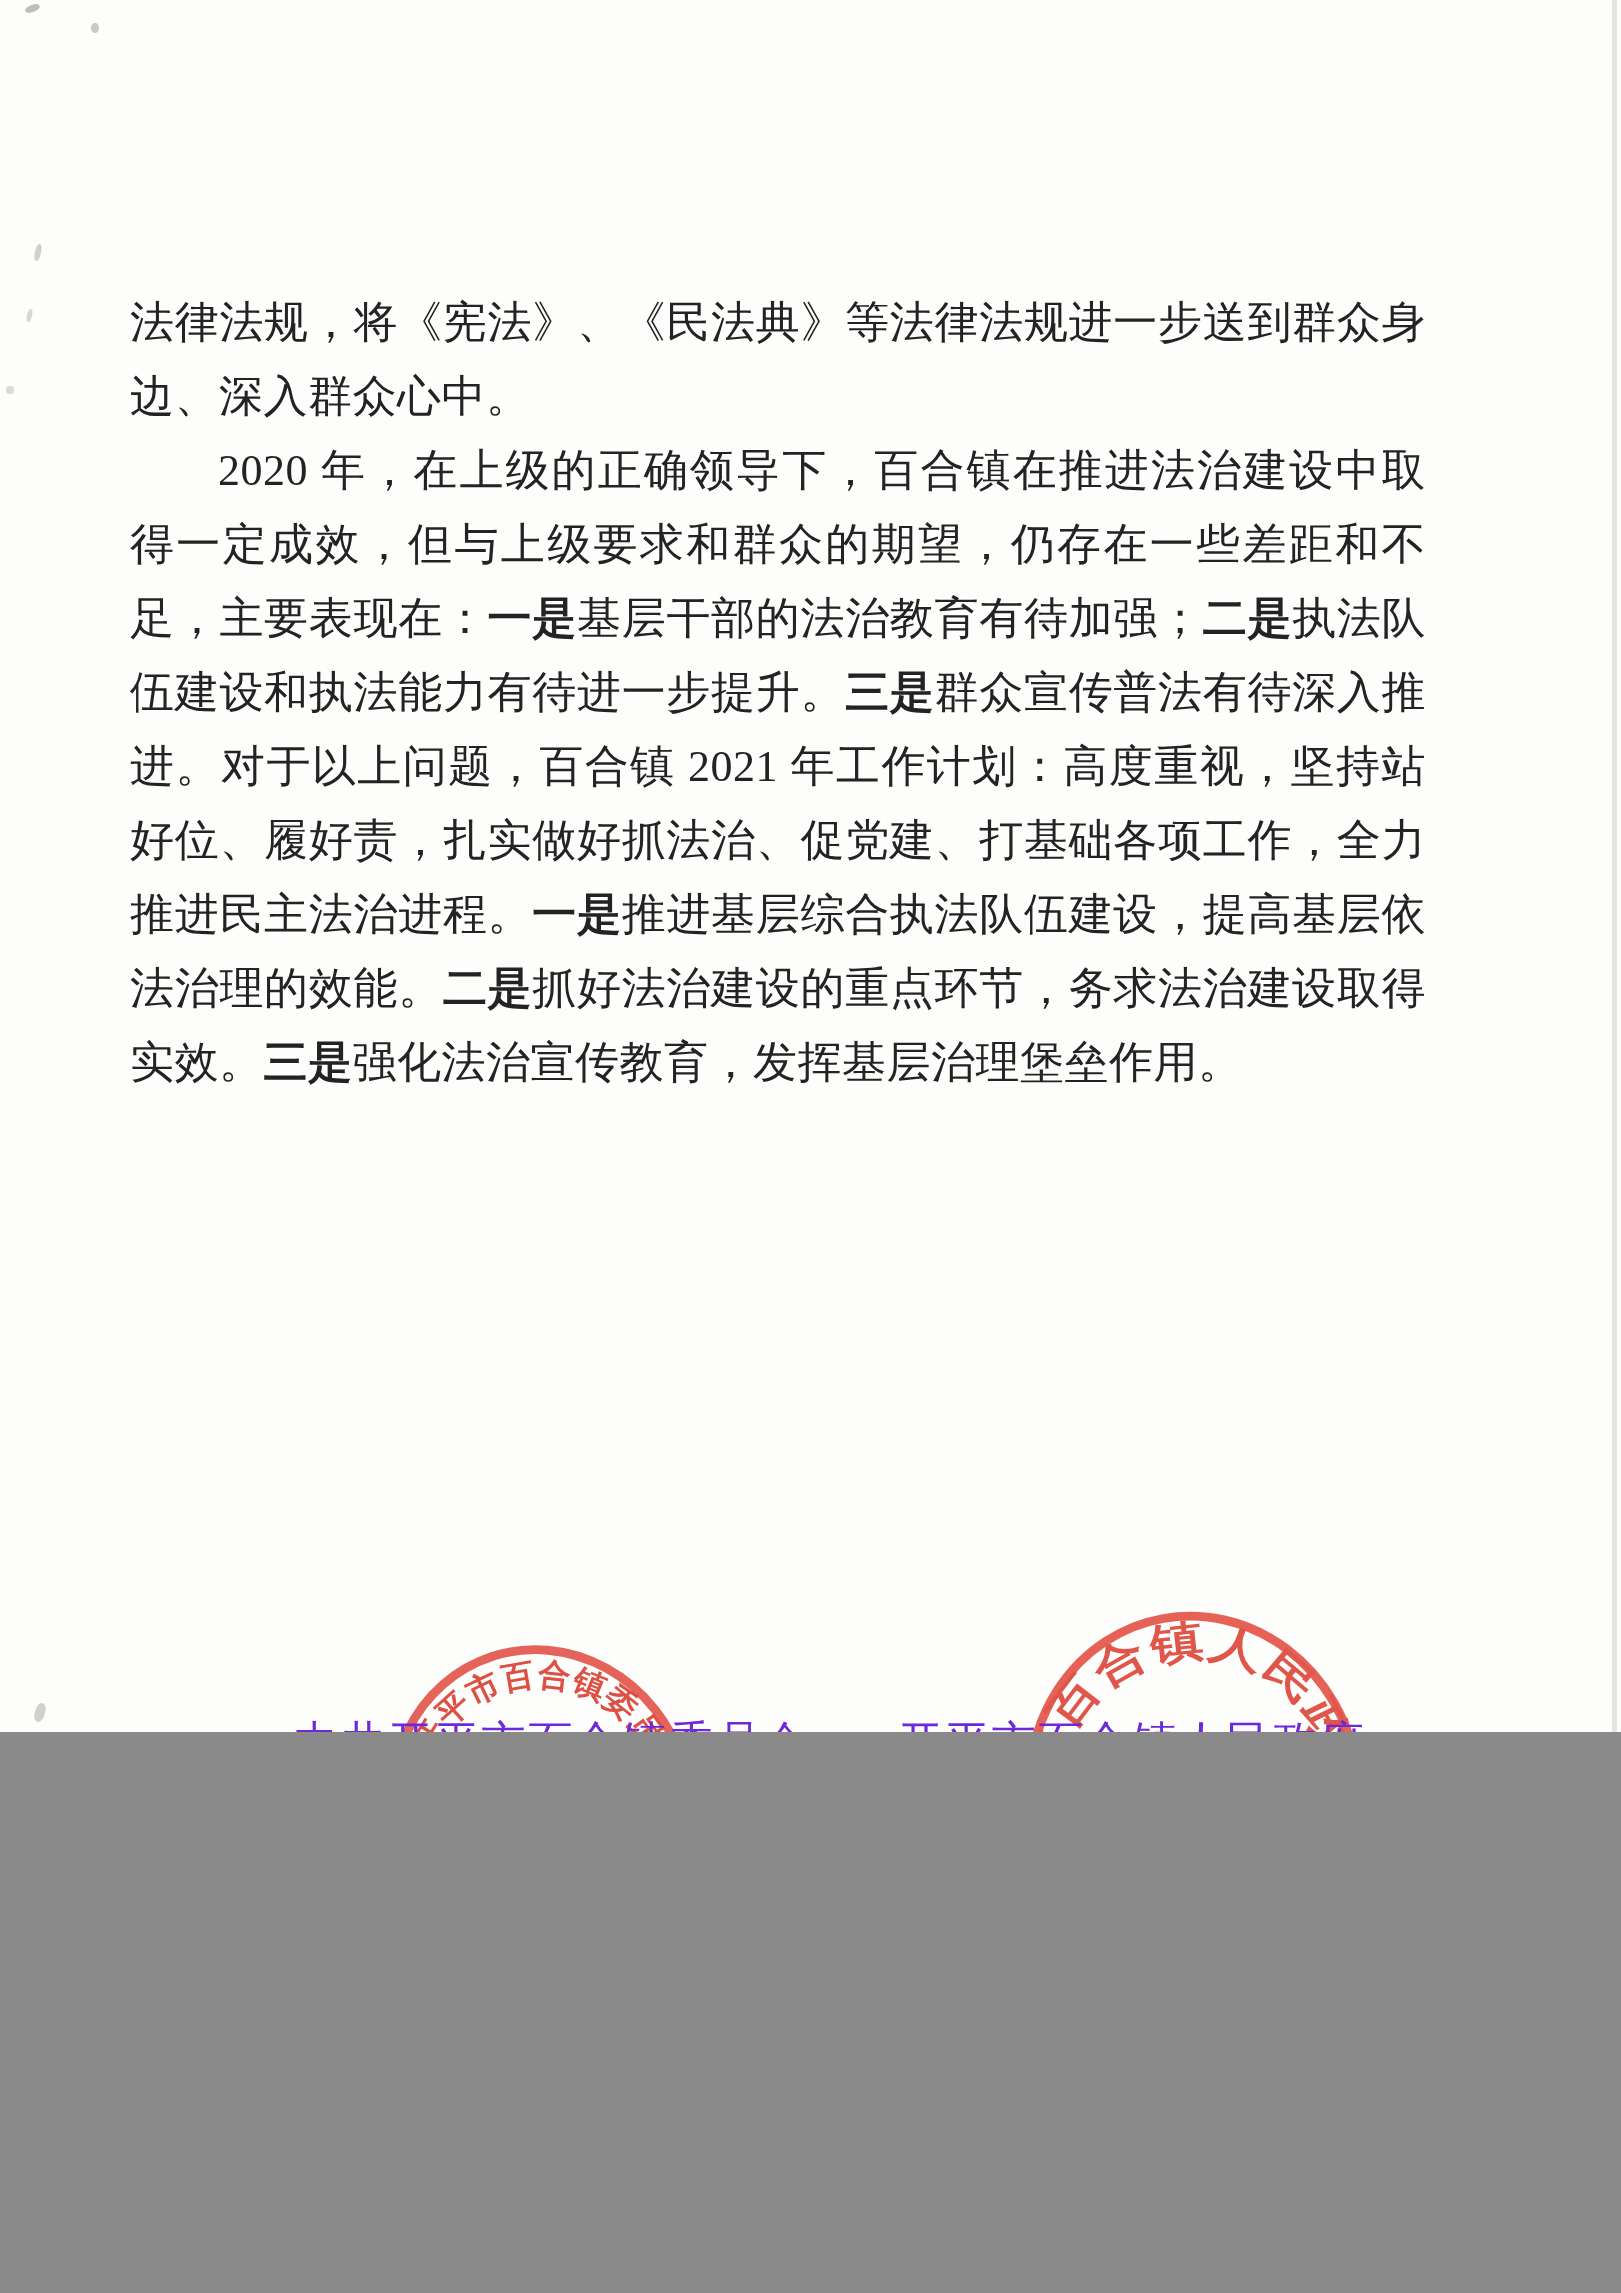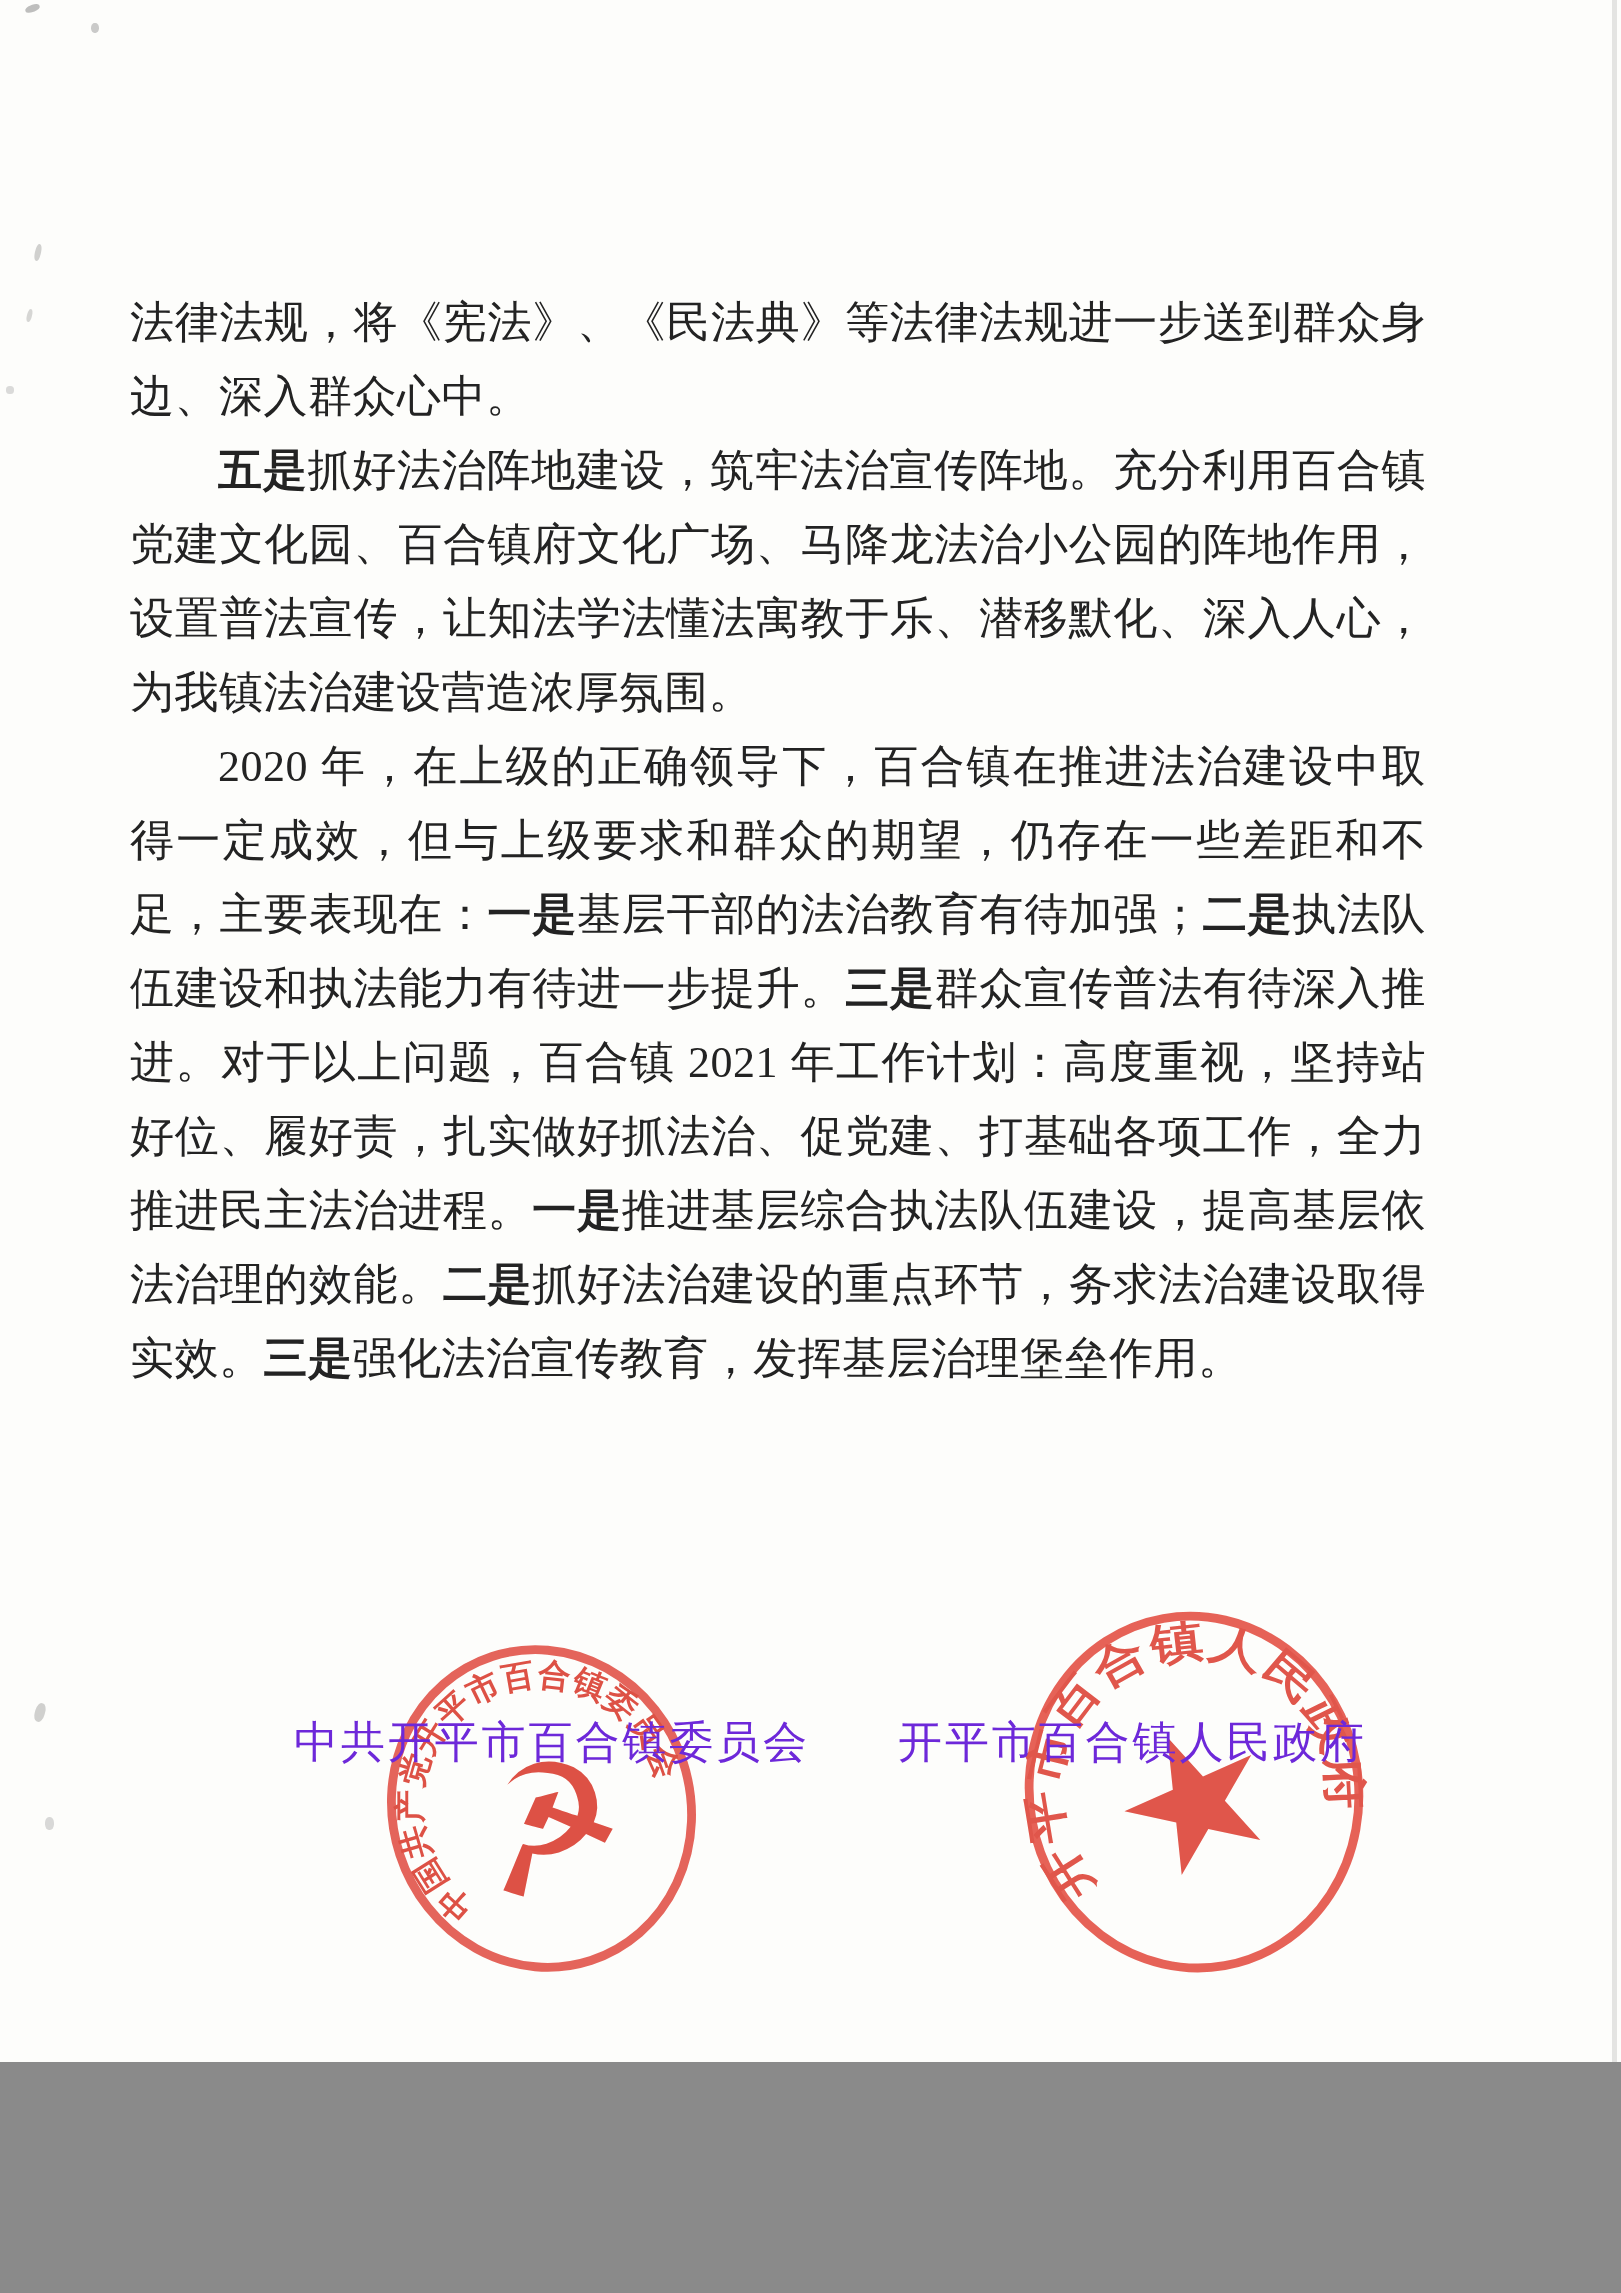--- a/index.html
+++ b/index.html
@@ -1,17 +1,17 @@
 <!DOCTYPE html>
 <html><head>
 <meta charset="utf-8">
 <style>
   html,body { margin:0; padding:0; background:#8a8a8a; }
   .page {
-    position:relative; width:1621px; height:2062px; margin:0 auto;
+    position:relative; width:1621px; height:1732px; margin:0 auto;
     background:#fdfdfb; overflow:hidden;
     font-family:"Liberation Serif","DejaVu Serif",serif;
     color:#232323;
   }
   
   .body-text {
     position:absolute; left:130px; top:286px; width:1296px;
     font-size:44px; line-height:74px; letter-spacing:0.5px;
     text-align:justify; text-justify:inter-ideograph; z-index:2;
   }
@@ -64,23 +64,20 @@
 </head>
 <body>
 
 <div class="page">
 
   <div class="body-text">
     <p class="no-indent">
       <span>法律法规，将《宪法》、《民法典》等法律法规进一步送到群众身边、深入群众心中。</span>
     </p>
     <p>
-      <span class="b">五是</span><span>抓好法治阵地建设，筑牢法治宣传阵地。充分利用百合镇党建文化园、百合镇府文化广场、马降龙法治小公园的阵地作用，设置普法宣传，让知法学法懂法寓教于乐、潜移默化、深入人心，为我镇法治建设营造浓厚氛围。</span>
-    </p>
-    <p>
       <span>2020 年，在上级的正确领导下，百合镇在推进法治建设中取得一定成效，但与上级要求和群众的期望，仍存在一些差距和不足，主要表现在：</span><span class="b">一是</span><span>基层干部的法治教育有待加强；</span><span class="b">二是</span><span>执法队伍建设和执法能力有待进一步提升。</span><span class="b">三是</span><span>群众宣传普法有待深入推进。对于以上问题，百合镇 2021 年工作计划：高度重视，坚持站好位、履好责，扎实做好抓法治、促党建、打基础各项工作，全力推进民主法治进程。</span><span class="b">一是</span><span>推进基层综合执法队伍建设，提高基层依法治理的效能。</span><span class="b">二是</span><span>抓好法治建设的重点环节，务求法治建设取得实效。</span><span class="b">三是</span><span>强化法治宣传教育，发挥基层治理堡垒作用。</span>
     </p>
   </div>
 
   <svg class="stamp stamp-party" width="349" height="363" viewBox="0 0 356 370">
     <g transform="rotate(-18 178 185)">
       <ellipse cx="178" cy="185" rx="152" ry="163" fill="none" stroke="#e0463b" stroke-width="9" opacity="0.9"></ellipse>
       <path id="arcParty" d="M 83.4 258.9 A 122 122 0 1 1 272.6 258.9" fill="none"></path>
       <text class="ring-text" font-size="33" fill="#dd4438" letter-spacing="1">
         <textPath href="#arcParty" startOffset="2" textLength="478" lengthAdjust="spacingAndGlyphs">中国共产党开平市百合镇委员会</textPath>

